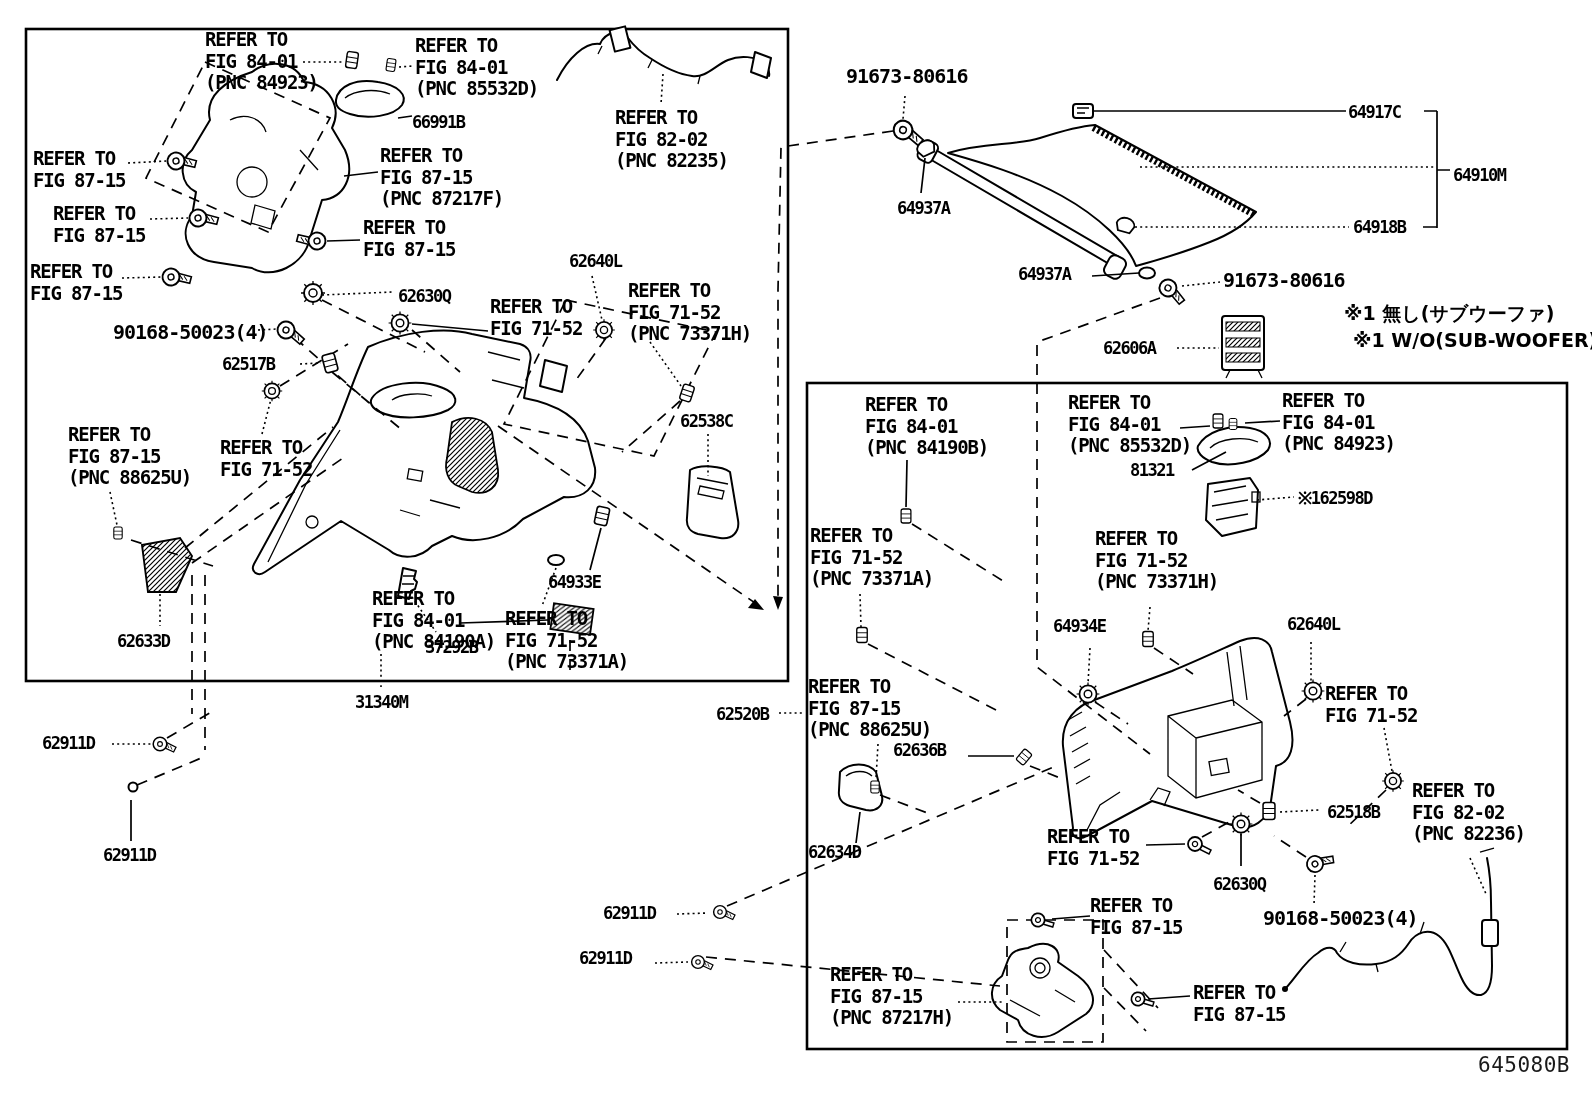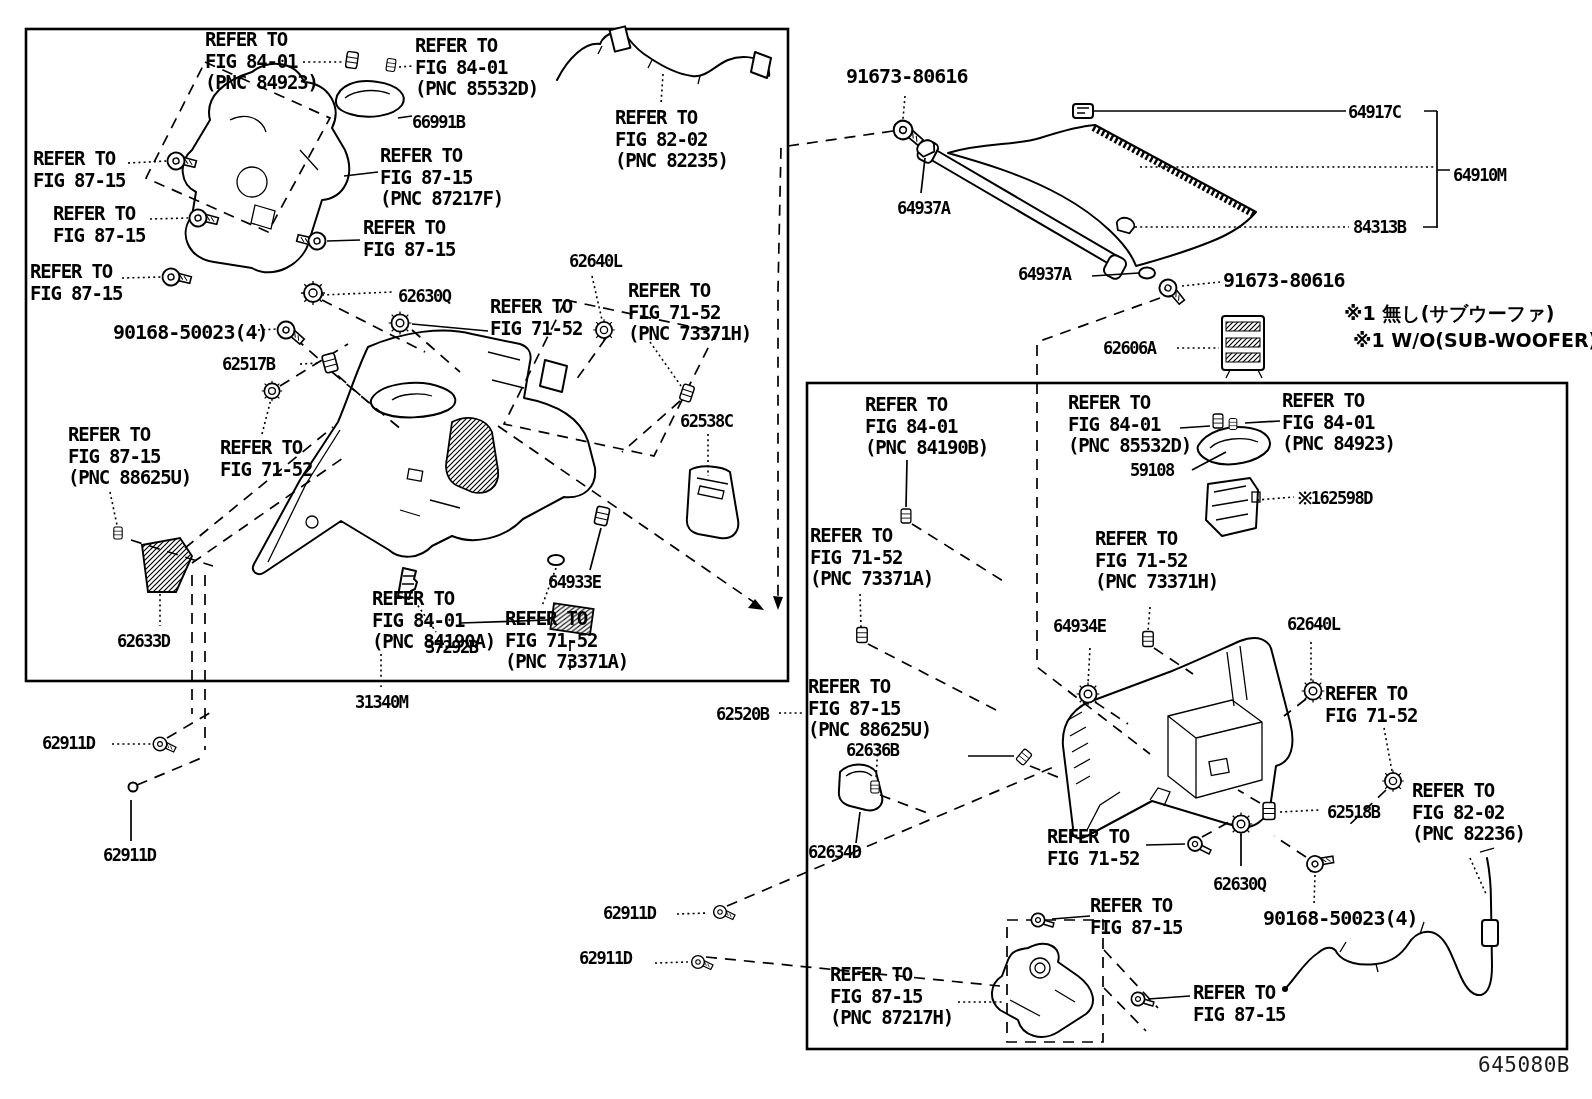--- a/index.html
+++ b/index.html
@@ -289,49 +289,49 @@
       <div class="lbl part" style="left: 103px; top: 843px;">62911D</div>
       <div class="lbl part" style="left: 716px; top: 702px;">62520B</div>
       <div class="lbl part" style="left: 603px; top: 901px;">62911D</div>
       <div class="lbl part" style="left: 579px; top: 946px;">62911D</div>
       <div class="lbl num" style="left: 846px; top: 66px;">91673-80616</div>
       <div class="lbl part" style="left: 897px; top: 196px;">64937A</div>
       <div class="lbl part" style="left: 1018px; top: 262px;">64937A</div>
       <div class="lbl num" style="left: 1223px; top: 270px;">91673-80616</div>
       <div class="lbl part" style="left: 1348px; top: 100px;">64917C</div>
       <div class="lbl part" style="left: 1453px; top: 163px;">64910M</div>
-      <div class="lbl part" style="left: 1353px; top: 215px;">84313B</div>
+      <div class="lbl part" style="left: 1353px; top: 215px;">64918B</div>
       <div class="lbl part" style="left: 1103px; top: 336px;">62606A</div>
       <div class="lbl note" style="left: 1344px; top: 300px;">※1 無し(サブウーファ)</div>
       <div class="lbl note" style="left: 1353px; top: 327px;">※1 W/O(SUB-WOOFER)</div>
       <div class="lbl ref" style="left: 865px; top: 394px;">REFER TO
 FIG 84-01
 (PNC 84190B)</div>
       <div class="lbl ref" style="left: 1068px; top: 392px;">REFER TO
 FIG 84-01
 (PNC 85532D)</div>
       <div class="lbl ref" style="left: 1282px; top: 390px;">REFER TO
 FIG 84-01
 (PNC 84923)</div>
-      <div class="lbl part" style="left: 1130px; top: 458px;">59108</div>
+      <div class="lbl part" style="left: 1130px; top: 458px;">81321</div>
       <div class="lbl part" style="left: 1298px; top: 486px;">※162598D</div>
       <div class="lbl ref" style="left: 810px; top: 525px;">REFER TO
 FIG 71-52
 (PNC 73371A)</div>
       <div class="lbl ref" style="left: 1095px; top: 528px;">REFER TO
 FIG 71-52
 (PNC 73371H)</div>
       <div class="lbl part" style="left: 1053px; top: 614px;">64934E</div>
       <div class="lbl part" style="left: 1287px; top: 612px;">62640L</div>
       <div class="lbl ref" style="left: 1325px; top: 683px;">REFER TO
 FIG 71-52</div>
       <div class="lbl ref" style="left: 808px; top: 676px;">REFER TO
 FIG 87-15
 (PNC 88625U)</div>
-      <div class="lbl part" style="left: 846px; top: 738px;">62636B</div>
+      <div class="lbl part" style="left: 893px; top: 738px;">62636B</div>
       <div class="lbl part" style="left: 808px; top: 840px;">62634D</div>
       <div class="lbl part" style="left: 1327px; top: 800px;">62518B</div>
       <div class="lbl ref" style="left: 1412px; top: 780px;">REFER TO
 FIG 82-02
 (PNC 82236)</div>
       <div class="lbl ref" style="left: 1047px; top: 826px;">REFER TO
 FIG 71-52</div>
       <div class="lbl part" style="left: 1213px; top: 872px;">62630Q</div>
       <div class="lbl num" style="left: 1263px; top: 908px;">90168-50023(4)</div>
       <div class="lbl ref" style="left: 1090px; top: 895px;">REFER TO

